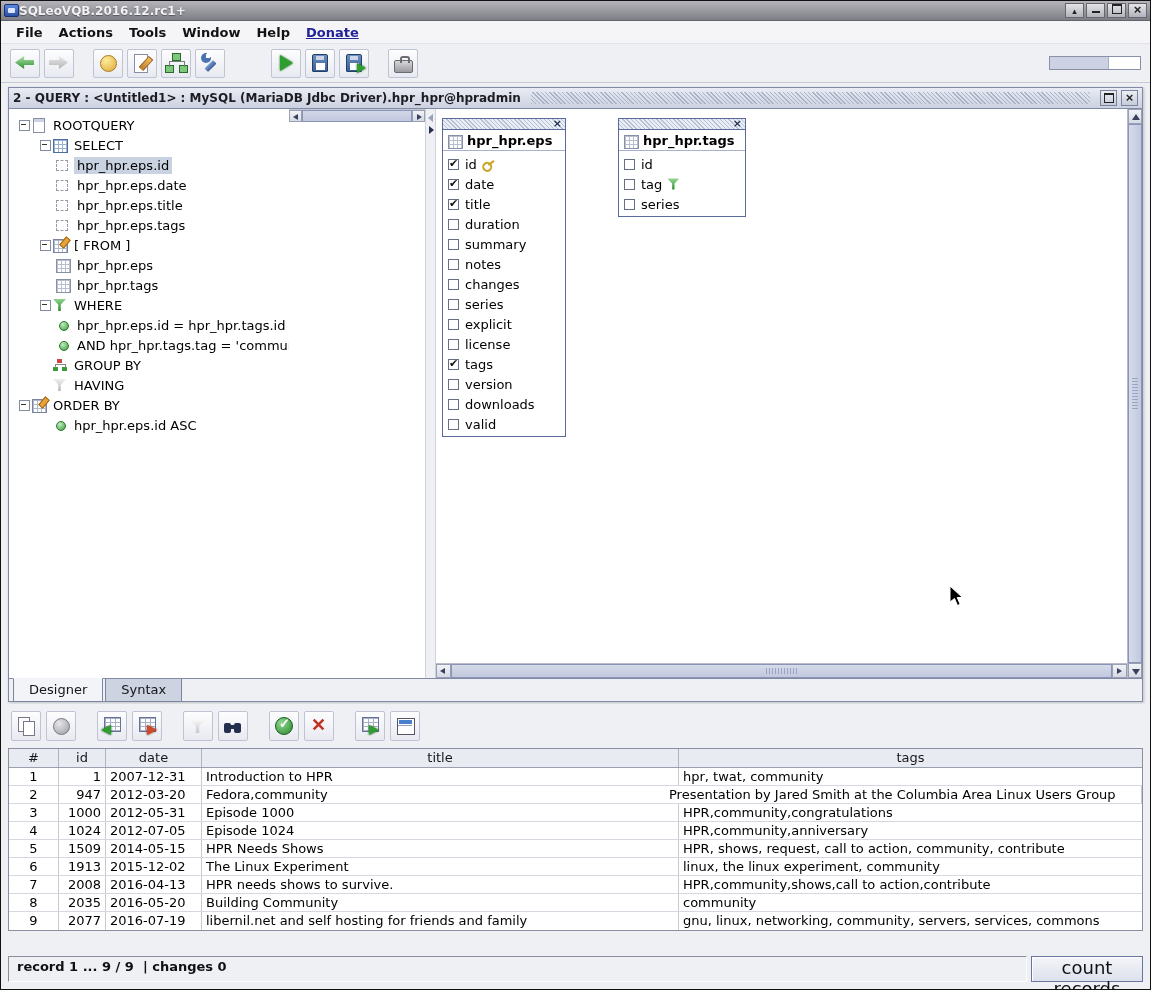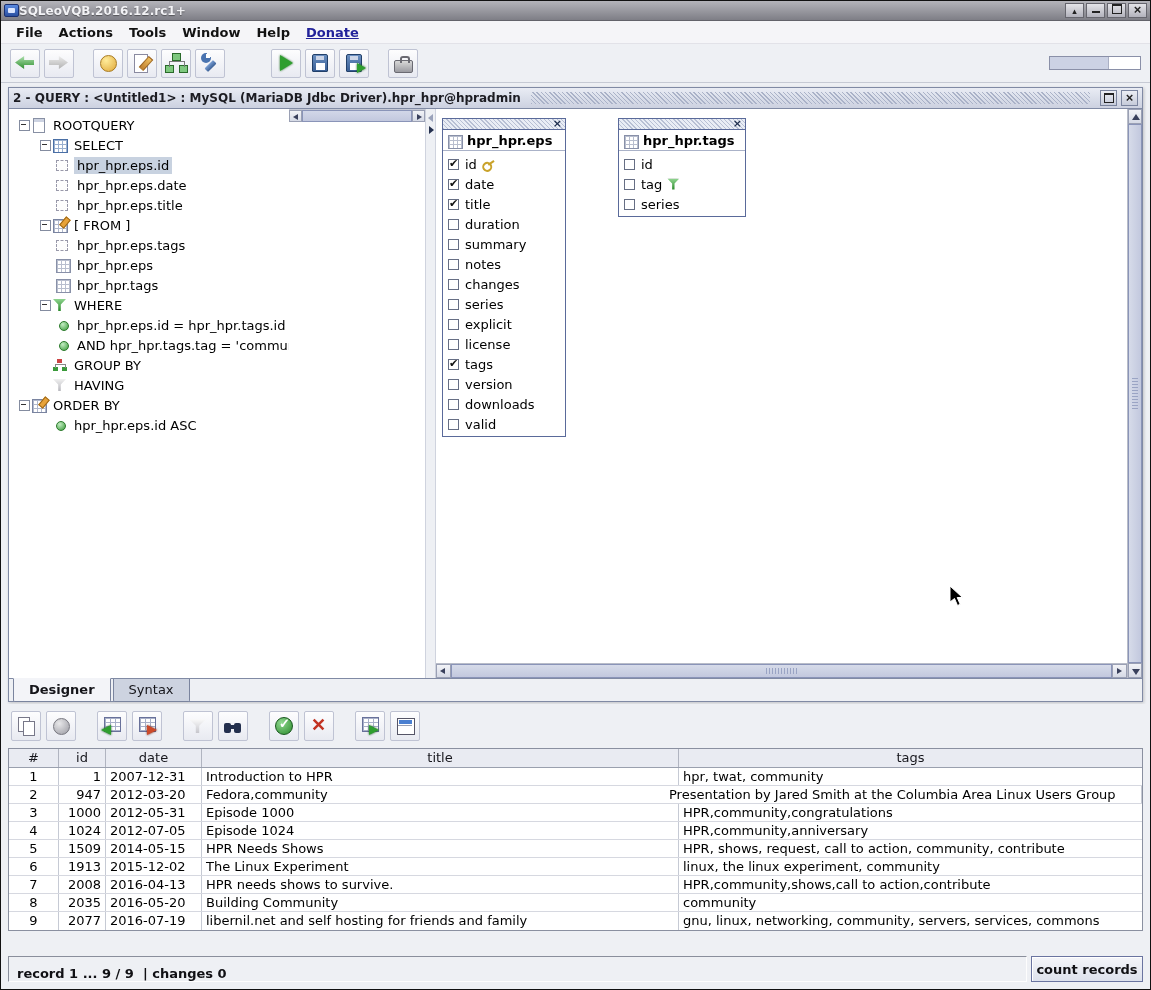--- a/index.html
+++ b/index.html
@@ -140,21 +140,21 @@
   .badge{position:relative;flex:none}
   .b-key-icon{width:14px;height:13px;margin-left:4px;transform:rotate(-35deg)}
   .b-key-icon::before{content:"";position:absolute;left:0;top:3px;width:6px;height:6px;border:2px solid #c9a22a;border-radius:50%}
   .b-key-icon::after{content:"";position:absolute;left:7px;top:6px;width:7px;height:2px;background:#c9a22a;box-shadow:3px 2px 0 -1px #c9a22a}
   .b-filter-icon{width:14px;height:13px;margin-left:4px}
   .b-filter-icon::before{content:"";position:absolute;left:1px;top:1px;width:12px;height:11px;background:linear-gradient(#8ed48e,#2a8a2a);clip-path:polygon(0 0,100% 0,60% 45%,60% 100%,40% 100%,40% 45%);filter:drop-shadow(0 0 1px #1a5a1a)}
 
   
   .f-tabs{height:23px;flex:none;display:flex;align-items:flex-start;padding:0 0 0 4px;background:#eef0f4;border-top:1px solid #808aa4}
   .tab{padding:3px 15px 4px;font-size:13px;border:1px solid #7a849e;border-top:none;border-radius:0 0 2px 2px;margin-right:2px;background:#cdd3e0;color:#15151a;cursor:default}
-  .tab.act{background:#f3f4f8;font-weight:bold;margin-top:-1px;border-top:1px solid #f3f4f8}
+  .tab.act{background:#f3f4f8;font-weight:normal;margin-top:-1px;border-top:1px solid #f3f4f8}
 
   
   .bottom{flex:none;height:285px;display:flex;flex-direction:column;padding:0 7px 7px;background:#eef0f4}
   .toolbar2{height:44px;flex:none;display:flex;align-items:center;padding:2px 3px}
   .toolbar2 .tbtn{width:30px;height:30px;margin-right:5px}
   .toolbar2 .tbtn.gap{margin-left:16px}
 
   .grid-wrap{flex:none;border:1px solid #8a90a0;background:#fff}
   .g-head{display:flex;height:19px;background:#e9ebf2;border-bottom:1px solid #9aa0ae}
   .g-th{font-size:13px;color:#16161c;text-align:center;line-height:18px;border-right:1px solid #b0b4c0;overflow:hidden;cursor:default}
@@ -166,22 +166,22 @@
   .g-tr{display:flex;height:18px;border-bottom:1px solid #d6d8e0;cursor:default}
   .g-tr:last-of-type{border-bottom:none}
   .g-td{font-size:13px;line-height:17px;padding:0 4px;border-right:1px solid #c6cad4;white-space:nowrap;overflow:hidden;color:#000}
   .c-num{width:50px;text-align:center}
   .c-id{width:47px;text-align:right}
   .c-date{width:96px}
   .c-title{width:477px}
   .c-tags{flex:1;border-right:none}
 
   .statusbar{margin-top:auto;height:26px;flex:none;display:flex;gap:4px;align-items:stretch}
-  .status-left{flex:1;border:1px solid;border-color:#8a8f9c #fdfdfd #fdfdfd #8a8f9c;background:#eef0f4;font-size:13px;font-weight:bold;color:#101014;padding:9px 8px;white-space:pre;overflow:hidden}
-  .status-btn{width:112px;border:1px solid #6a74a0;background:linear-gradient(#f4f5f9,#dde1ec);box-shadow:inset 1px 1px 0 #fff;font-size:13px;font-weight:bold;color:#101014;font-family:inherit;cursor:default}
+  .status-left{flex:1;border:1px solid;border-color:#8a8f9c #fdfdfd #fdfdfd #8a8f9c;background:#eef0f4;font-size:13px;font-weight:bold;color:#101014;padding:2px 8px;white-space:pre;overflow:hidden}
+  .status-btn{width:112px;border:1px solid #6a74a0;background:linear-gradient(#f4f5f9,#dde1ec);box-shadow:inset 1px 1px 0 #fff;font-size:18px;font-weight:normal;color:#101014;font-family:inherit;cursor:default}
 
   
   .cursor{position:absolute;left:948px;top:584px;width:15px;height:22px;pointer-events:none;z-index:99}
 </style>
 </head>
 <body>
 
 <div class="window">
 
   <div class="titlebar">
@@ -301,30 +301,30 @@
                 <span class="t-ic ti-column-icon"></span>
                 <span class="t-lb">hpr_hpr.eps.date</span>
               </div>
 
               <div class="trow d2">
                 <span class="exp"></span>
                 <span class="t-ic ti-column-icon"></span>
                 <span class="t-lb">hpr_hpr.eps.title</span>
               </div>
 
+              <div class="trow d2">
+                <span class="exp"></span>
+                <span class="t-ic ti-column-icon"></span>
+                <span class="t-lb">hpr_hpr.eps.tags</span>
+              </div>
+
               <div class="trow d1">
                 <span class="exp on"></span>
                 <span class="t-ic ti-from-table-icon"></span>
                 <span class="t-lb">[ FROM ]</span>
-              </div>
-
-              <div class="trow d2">
-                <span class="exp"></span>
-                <span class="t-ic ti-column-icon"></span>
-                <span class="t-lb">hpr_hpr.eps.tags</span>
               </div>
 
               <div class="trow d2">
                 <span class="exp"></span>
                 <span class="t-ic ti-table-icon"></span>
                 <span class="t-lb">hpr_hpr.eps</span>
               </div>
 
               <div class="trow d2">
                 <span class="exp"></span>

